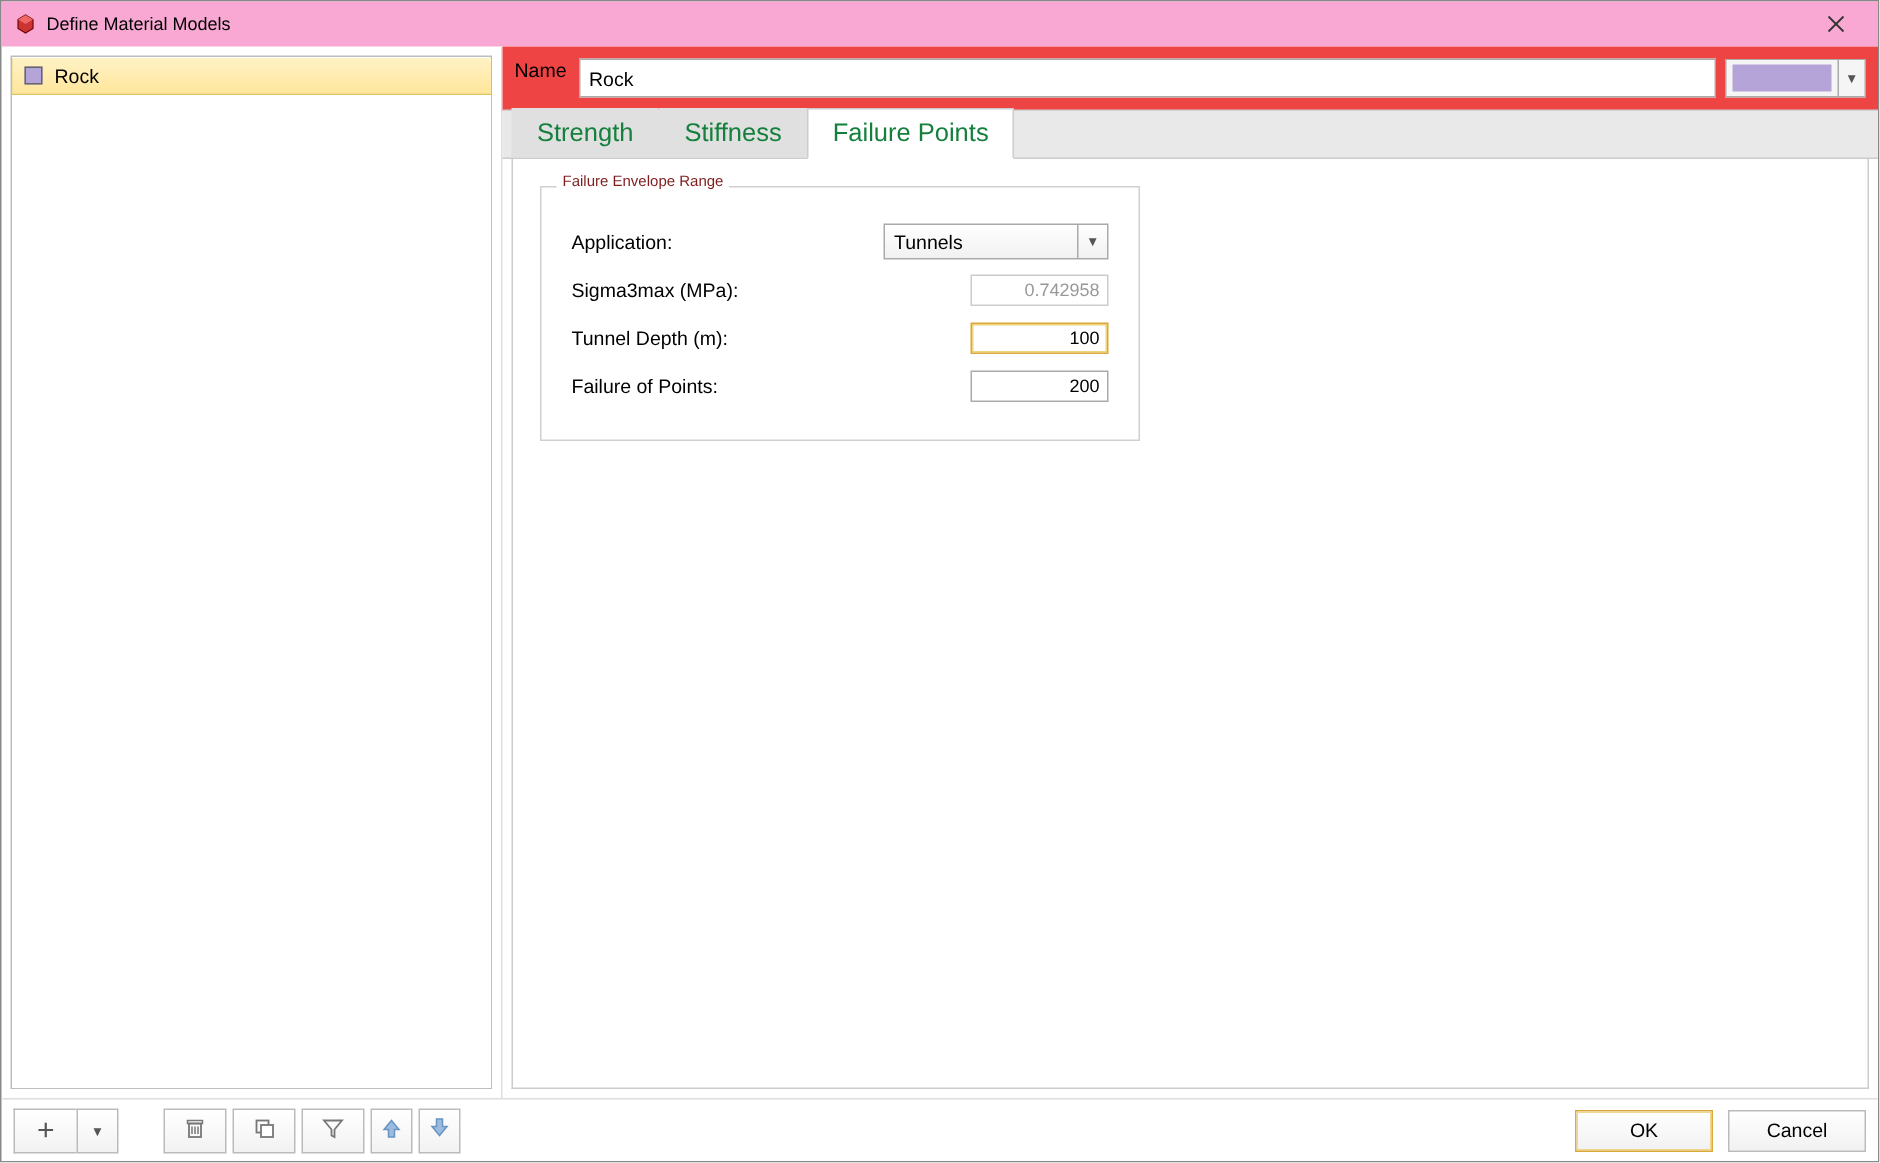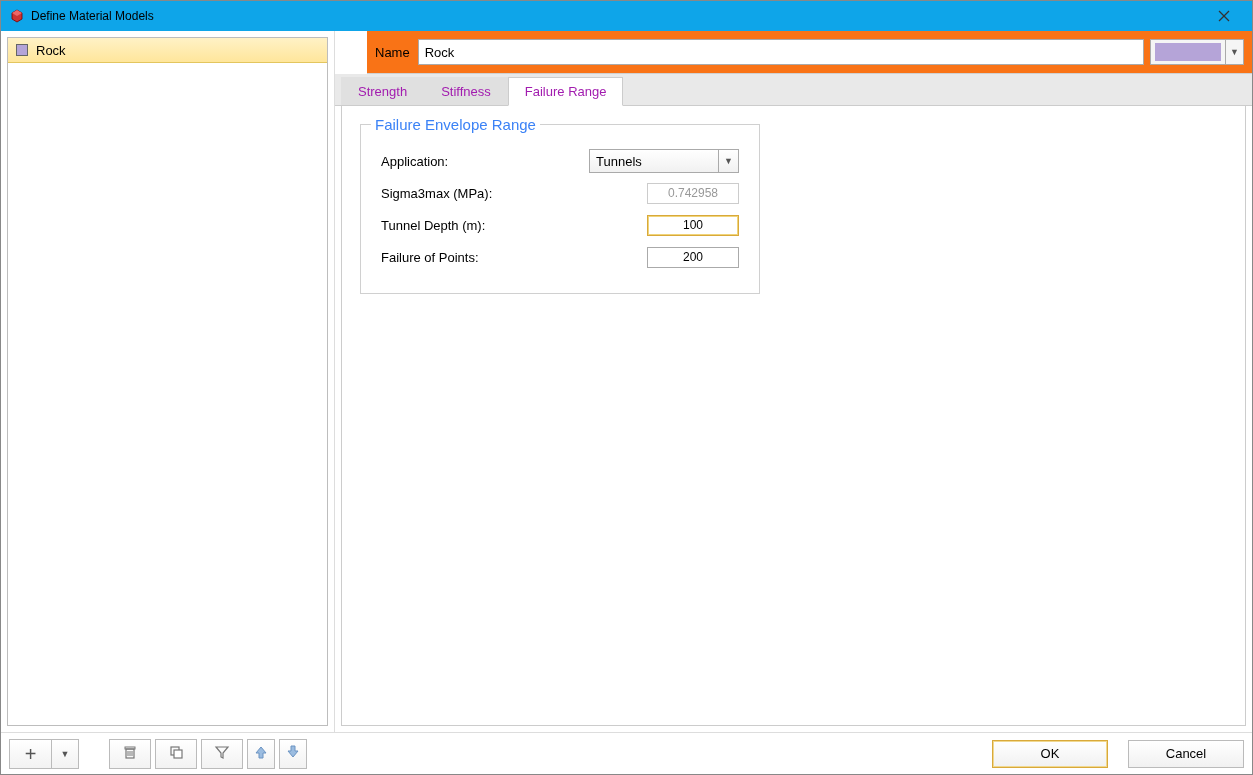--- a/index.html
+++ b/index.html
@@ -20,21 +20,21 @@
     background: #fff;
     position: relative;
   }
 
   
   .titlebar {
     display: flex;
     align-items: center;
     height: 30px;
     padding: 0 8px;
-    background: #0ea5e9;
+    background: #f9a8d4;
     justify-content: center;
   }
   .titlebar .icon {
     width: 16px; height: 16px; margin-right: 6px;
     display: inline-flex; align-items: center; justify-content: center;
   }
   .titlebar .title { flex: 1; font-size: 12px; }
   .titlebar .close {
     width: 40px; height: 28px;
     display: flex; align-items: center; justify-content: center;
@@ -81,26 +81,25 @@
     flex: 1;
     display: flex;
     flex-direction: column;
     border-left: 1px solid #ddd;
     background: #fff;
   }
 
   
   .name-row {
     display: flex;
-    align-items: center;
+    align-items: flex-start;
     padding: 8px 8px;
-    background: #f97316;
+    background: #ef4444;
     border-bottom: 1px solid #d0d0d0;
     gap: 6px;
-    margin-left: 32px;
   }
   .name-row label { font-size: 13px; padding-right: 2px; }
   .name-input {
     flex: 1;
     height: 26px;
     border: 1px solid #aaa;
     padding: 2px 6px;
     font-size: 13px;
     background: #fff;
   }
@@ -126,22 +125,22 @@
   .tabs {
     display: flex;
     align-items: flex-end;
     background: #e9e9e9;
     padding: 0 6px;
     height: 32px;
     border-bottom: 1px solid #ccc;
   }
   .tab {
     padding: 6px 16px;
-    font-size: 13px;
-    color: #a21caf;
+    font-size: 17px;
+    color: #15803d;
     background: #e0e0e0;
     border: 1px solid transparent;
     border-bottom: none;
     margin-right: 0px;
     position: relative;
     cursor: default;
   }
   .tab.active {
     background: #fff;
     border: 1px solid #ccc;
@@ -163,22 +162,22 @@
     border: 1px solid #d0d0d0;
     width: 400px;
     padding: 20px;
     position: relative;
   }
   .gbox-title {
     position: absolute;
     top: -9px; left: 10px;
     background: #fff;
     padding: 0 4px;
-    font-size: 15px;
-    color: #3b82f6;
+    font-size: 10px;
+    color: #7f1d1d;
   }
   .form-row {
     display: flex;
     align-items: center;
     height: 32px;
   }
   .form-row label {
     flex: 1;
     font-size: 13px;
   }
@@ -200,21 +199,21 @@
   .select .sel-drop {
     width: 20px; height: 100%;
     border-left: 1px solid #aaa;
     display:flex; align-items:center; justify-content:center;
     font-size: 9px; color:#555;
   }
   .num-input {
     width: 92px;
     height: 21px;
     border: 1px solid #aaa;
-    text-align: center;
+    text-align: right;
     padding: 1px 5px;
     font-size: 12px;
     font-family: inherit;
   }
   .num-input.disabled {
     color: #999;
     background: #fff;
     border-color: #ccc;
   }
   .num-input.focused {
@@ -239,26 +238,26 @@
     display:flex; align-items:center; justify-content:center;
     color: #555;
   }
   .btn-icon.small { width: 28px; }
   .btn-group { display:flex; }
   .btn-group .btn-icon { border-radius: 0; }
   .btn-group .btn-icon:first-child { border-right: none; }
   .btn-icon svg { width: 16px; height: 16px; }
   .spacer { flex: 1; }
   .btn {
-    width: 116px; height: 28px;
+    width: 92px; height: 28px;
     border: 1px solid #bbb;
     background: linear-gradient(#fff, #f1f1f1);
     font-size: 13px;
     display:flex; align-items:center; justify-content:center;
-    margin-left: 16px;
+    margin-left: 6px;
   }
   .btn.primary {
     border: 1px solid #d9a93a;
     box-shadow: 0 0 0 1px #f0d890 inset;
   }
   .arrow-up { color:#7aa3d6; }
   .arrow-down { color:#7aa3d6; }
 </style>
 </head>
 <body>
@@ -299,21 +298,21 @@
         <input class="name-input" value="Rock" style="">
         <div class="color-picker">
           <div class="color-box" style="background:#b5a4d8"></div>
           <div class="drop">▼</div>
         </div>
       </div>
 
       <div class="tabs">
         <div class="tab">Strength</div>
         <div class="tab">Stiffness</div>
-        <div class="tab active">Failure Range</div>
+        <div class="tab active">Failure Points</div>
       </div>
 
       <div class="tab-body">
         <div class="gbox">
           <div class="gbox-title">Failure Envelope Range</div>
 
           <div class="form-row">
             <label>Application:</label>
             <div class="control">
               <div class="select">

